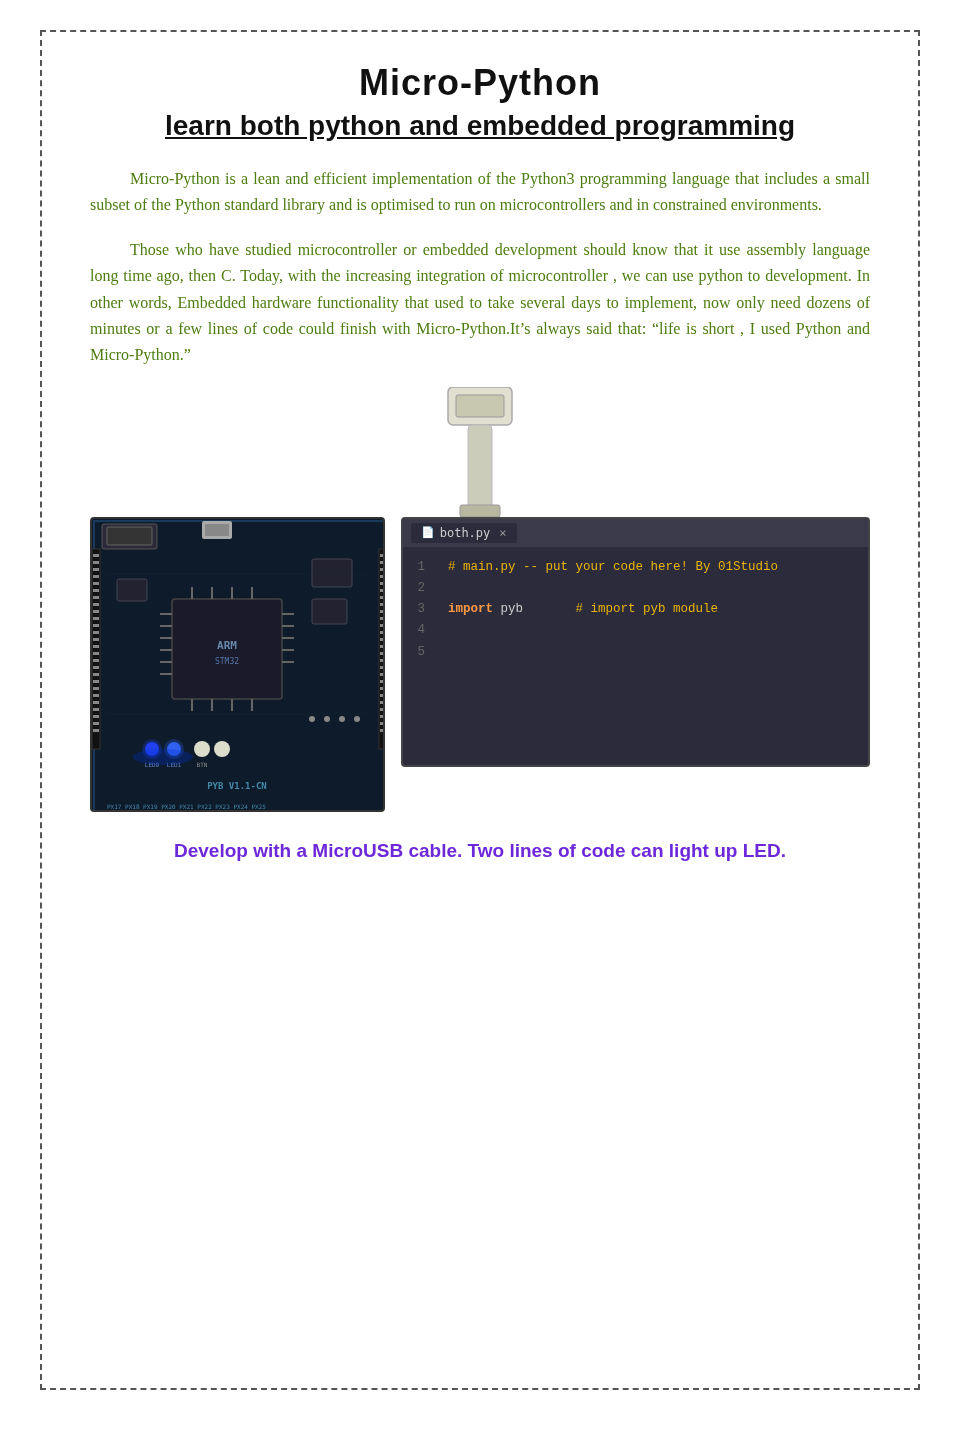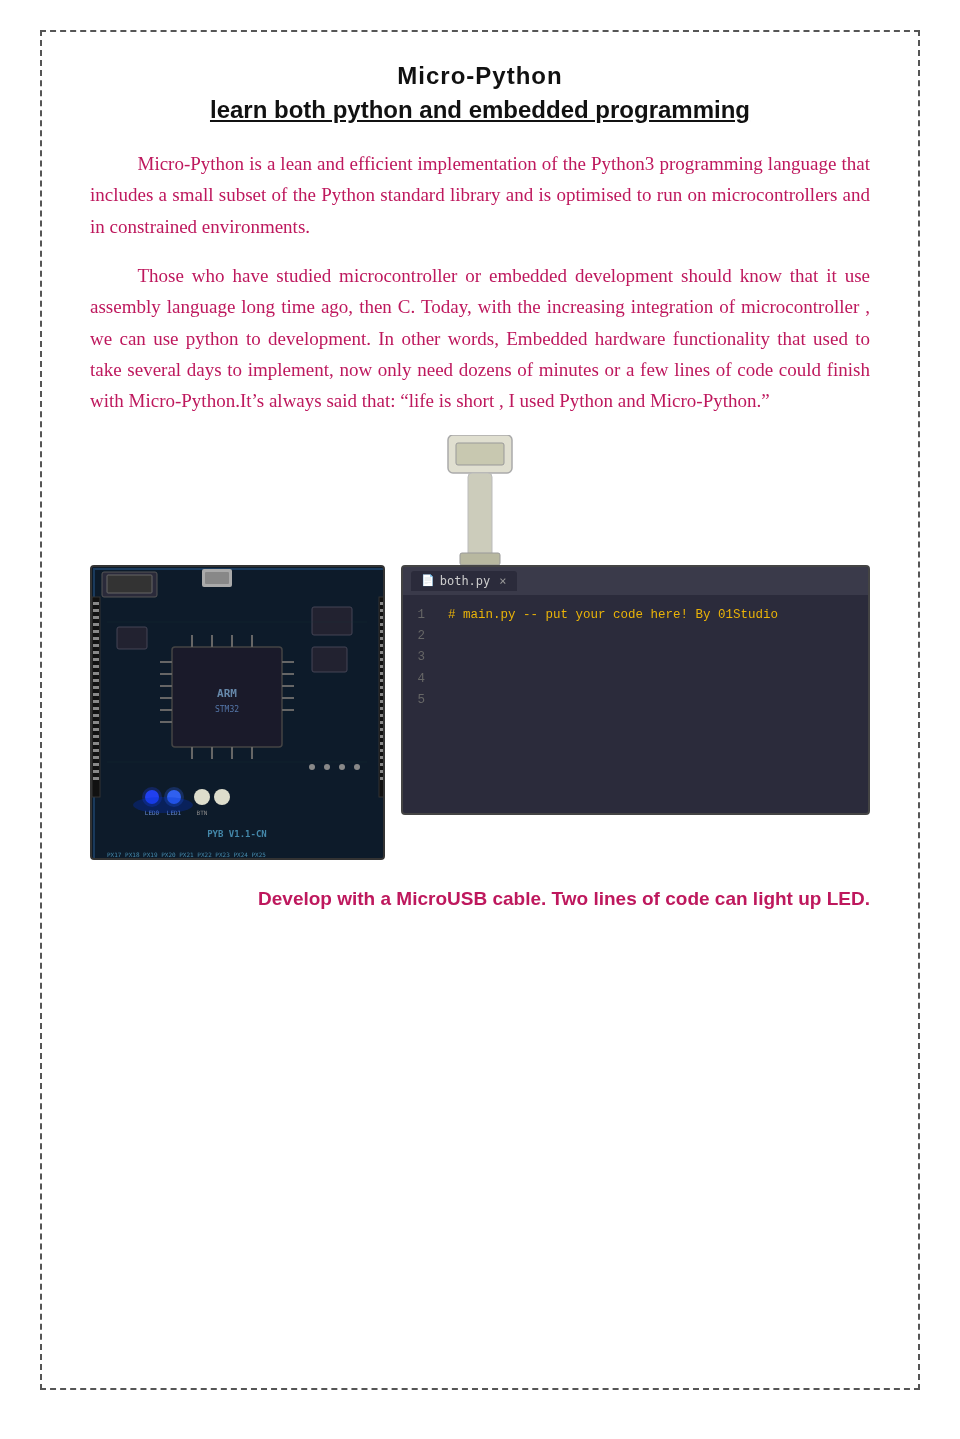--- a/index.html
+++ b/index.html
@@ -22,40 +22,40 @@
     }
     .card {
       width: 880px;
       min-height: 1360px;
       border: 2.5px dashed #555;
       padding: 30px 48px 40px 48px;
       position: relative;
     }
     .main-title {
       text-align: center;
-      font-size: 24px;
+      font-size: 36px;
       font-weight: 900;
       font-family: Arial, sans-serif;
       letter-spacing: 1px;
       margin-bottom: 6px;
       color: #111;
     }
     .subtitle {
       text-align: center;
-      font-size: 24px;
+      font-size: 28px;
       font-weight: 700;
       font-family: Arial, sans-serif;
       text-decoration: underline;
       margin-bottom: 24px;
       color: #111;
     }
     .body-text {
-      font-size: 19px;
+      font-size: 16px;
       line-height: 1.65;
-      color: #be185d;
+      color: #4d7c0f;
       margin-bottom: 18px;
       text-align: justify;
     }
     .body-text .indent {
       display: inline-block;
       width: 2.5em;
     }
     .image-section {
       display: flex;
       flex-direction: column;
@@ -143,23 +143,23 @@
       color: #ff9944;
       font-weight: bold;
     }
     .code-comment {
       color: #eab308;
     }
     .caption-text {
       font-size: 19px;
       font-weight: 700;
       font-family: Arial, sans-serif;
-      color: #be185d;
+      color: #6d28d9;
       margin-top: 20px;
-      text-align: right;
+      text-align: center;
     }
   </style>
 </head>
 <body>
 
 <div class="page-container">
   <div class="card">
 
     <h1 class="main-title">Micro-Python</h1>
     <h2 class="subtitle">learn both python and embedded programming</h2>
@@ -326,20 +326,21 @@
             <div class="code-line">
               <span class="code-linenum">1</span>
               <span class="code-content code-comment">  # main.py -- put your code here! By 01Studio</span>
             </div>
             <div class="code-line">
               <span class="code-linenum">2</span>
               <span class="code-content"> </span>
             </div>
             <div class="code-line">
               <span class="code-linenum">3</span>
+              <span class="code-content">  <span class="code-keyword">import</span> pyb       <span class="code-comment"># import pyb module</span></span>
             </div>
             <div class="code-line">
               <span class="code-linenum">4</span>
             </div>
             <div class="code-line">
               <span class="code-linenum">5</span>
               <span class="code-content"> </span>
             </div>
           </div>
         </div>

